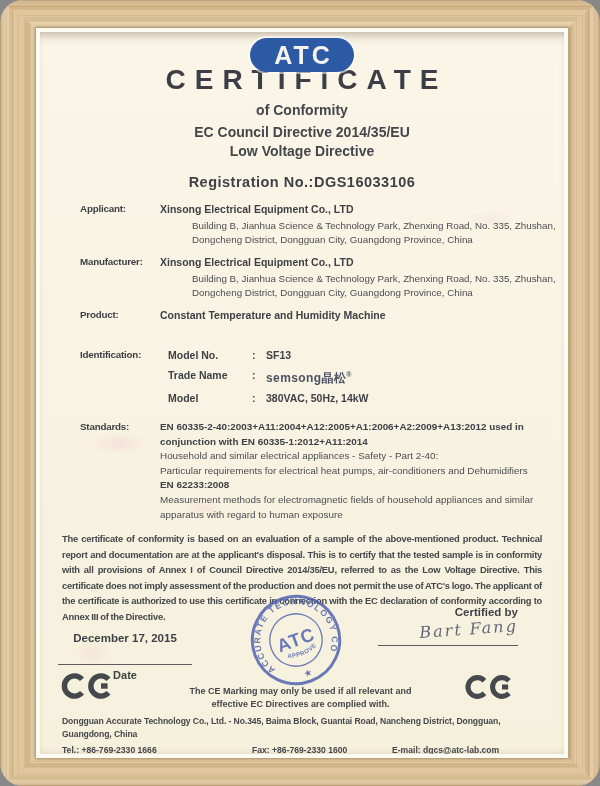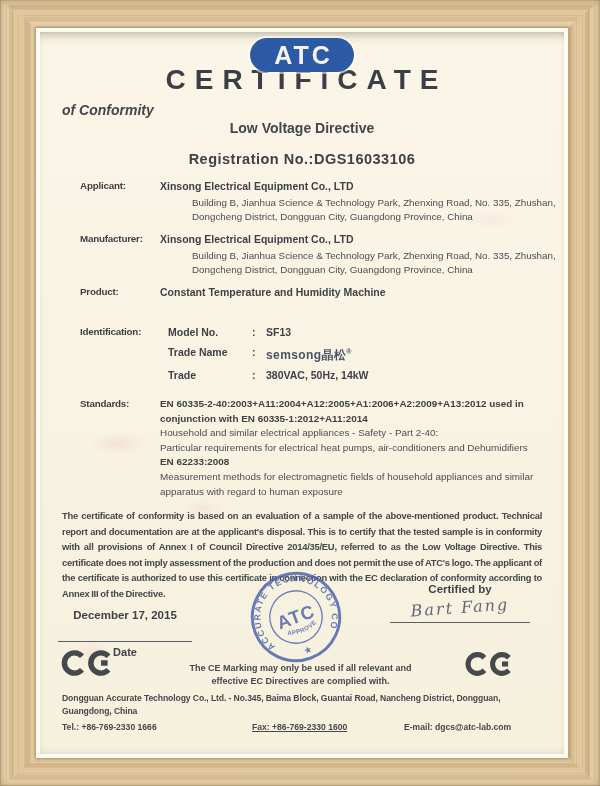--- a/index.html
+++ b/index.html
@@ -2,20 +2,21 @@
 <html><head>
 <meta charset="utf-8">
 <style>
   html,body{margin:0;padding:0;background:#888;}
   .frame{
     position:relative;width:600px;height:786px;overflow:hidden;
     font-family:"Liberation Sans",sans-serif;
     background:
       repeating-linear-gradient(90deg, rgba(150,110,60,.14) 0 1px, transparent 1px 6px),
       repeating-linear-gradient(90deg, #e7d1ab 0 9px, #d8bc92 9px 14px, #e1c79e 14px 25px, #d2b589 25px 30px, #e4cca5 30px 40px);
+    border-radius: 23px;
   }
   .grain-top,.grain-bottom{
     position:absolute;left:0;right:0;height:28px;
     background:
       repeating-linear-gradient(0deg, rgba(150,110,60,.14) 0 1px, transparent 1px 6px),
       repeating-linear-gradient(0deg, #e7d1ab 0 7px, #d8bc92 7px 11px, #e1c79e 11px 19px, #d2b589 19px 23px, #e4cca5 23px 31px);
   }
   .grain-top{top:0;clip-path:polygon(0 0,100% 0,calc(100% - 32px) 100%,36px 100%);}
   .grain-bottom{bottom:0;clip-path:polygon(36px 0,calc(100% - 32px) 0,100% 100%,0 100%);}
   .frame-shade{position:absolute;inset:0;pointer-events:none;z-index:3;
@@ -32,21 +33,21 @@
     border:4px solid #fdfcf3;
     box-shadow:0 0 3px 1px rgba(110,85,50,.55), inset 0 9px 12px -8px rgba(95,80,55,.5), inset 0 -5px 9px -7px rgba(95,80,55,.3);
     padding:6px 22px 0 22px;overflow:hidden;color:#45484d;
   }
   
   .logo-pill{width:104px;height:34px;border-radius:17px;background:#2d5aa4;margin:0 auto;
     display:flex;align-items:center;justify-content:center;position:relative;z-index:2;
     box-shadow:0 0 0 2px rgba(255,255,255,.55);}
   .logo-pill span{color:#f6f4ee;font-weight:bold;font-size:25px;letter-spacing:3px;text-indent:3px;}
   .title{margin-top:-7px;text-align:center;font-weight:bold;font-size:28px;letter-spacing:9px;text-indent:9px;color:#3b3e44;position:relative;z-index:1;line-height:30px;}
-  .subtitle{margin-top:6px;font-weight:bold;font-size:14px;line-height:18px;color:#43464c;font-style:italic;}
+  .subtitle{margin-top:6px;text-align:center;font-weight:bold;font-size:14px;line-height:18px;color:#43464c;}
   .directive{text-align:center;font-weight:bold;font-size:14px;line-height:19px;color:#43464c;}
   .directive.first{margin-top:4px;}
   .registration{margin-top:11px;text-align:center;font-weight:bold;font-size:14.5px;letter-spacing:.5px;line-height:20px;color:#3e4147;}
   
   .info-table{margin:10px 0 0 18px;}
   .row{display:grid;grid-template-columns:80px 1fr;margin-bottom:9px;}
   .label{font-weight:bold;font-size:9.8px;letter-spacing:-.2px;white-space:nowrap;color:#3c3f45;padding-top:1px;}
   .name{font-weight:bold;font-size:10.5px;line-height:14px;color:#3e4147;}
   .addr{font-size:9.8px;line-height:13.5px;color:#4a4d53;white-space:nowrap;padding-left:32px;}
   .addr.gap{margin-top:3px;}
@@ -57,53 +58,54 @@
   .ival{font-weight:bold;font-size:10.5px;color:#3e4147;}
   .brand{font-size:12px;letter-spacing:.4px;color:#4d5164;font-weight:bold;}
   .brand sup{font-size:7px;}
   .std-line{font-size:9.9px;line-height:14.6px;white-space:nowrap;color:#4a4d53;}
   .std-line.b{font-weight:bold;color:#3e4147;}
   
   .declaration{margin-top:6px;text-align:justify;font-weight:bold;font-size:9.4px;letter-spacing:-.25px;word-spacing:-.5px;line-height:15.5px;color:#44474c;}
   
   .bottom{position:relative;height:150px;margin-top:2px;}
   .stamp{position:absolute;left:186px;top:-34px;transform:rotate(-20deg);opacity:.82;z-index:2;}
-  .certified-block{position:absolute;top:-20px;right:12px;width:140px;text-align:center;}
+  .certified-block{position:absolute;top:-20px;right:24px;width:140px;text-align:right;}
   .cert-label{font-weight:bold;font-size:11.5px;color:#3e4147;}
   .signature{font-family:"DejaVu Serif",serif;font-style:italic;font-size:16px;letter-spacing:2px;color:#626879;transform:rotate(-4deg);margin-top:3px;height:22px;}
   .sig-line{border-bottom:1.5px solid #595c62;margin-top:2px;}
   .date-block{position:absolute;top:6px;left:-4px;width:134px;text-align:center;}
   .date-value{font-weight:bold;font-size:11.5px;color:#3e4147;border-bottom:1.5px solid #595c62;padding-bottom:20px;}
   .date-label{font-weight:bold;font-size:11px;color:#3e4147;margin-top:4px;}
   .ce{position:absolute;top:46px;}
   .ce-left{left:-2px;}
   .ce-right{right:28px;top:48px;}
   .ce path, .ce line{stroke:#45484d;fill:none;}
   .ce-note{position:absolute;top:59px;left:70px;right:73px;text-align:center;font-weight:bold;font-size:9px;line-height:13px;color:#44474c;}
   .footer-address{position:absolute;top:89px;left:0;right:0;font-weight:bold;font-size:8.6px;letter-spacing:-.1px;line-height:12.5px;white-space:nowrap;color:#44474c;}
   .contacts{position:absolute;top:119px;left:0;right:0;display:flex;font-weight:bold;font-size:8.6px;color:#44474c;}
   .contacts .tel{width:190px;}
-  .contacts .fax{width:152px;text-decoration:underline;}
+  .contacts .fax{width:140px;text-decoration:underline;}
   .stamp text{fill:#4b5fae;font-family:"Liberation Sans",sans-serif;}
 </style>
 </head>
 <body>
 
 <div class="frame">
   <div class="grain-top"></div>
   <div class="grain-bottom"></div>
   <div class="frame-shade"></div>
 
   <div class="paper">
 
     <div class="logo-pill">
       <span>ATC</span>
     </div>
     <div class="title">CERTIFICATE</div>
     <div class="subtitle">of Conformity</div>
+    <div class="directive first">EC Council Directive 2014/35/EU</div>
     <div class="directive">Low Voltage Directive</div>
     <div class="registration">Registration No.:DGS16033106</div>
 
     <div class="info-table">
 
       <div class="row">
         <div class="label">Applicant:</div>
         <div>
           <div class="name">Xinsong Electrical Equipment Co., LTD</div>
           <div class="addr gap">Building B, Jianhua Science &amp; Technology Park, Zhenxing Road, No. 335, Zhushan,</div>
@@ -132,21 +134,21 @@
             <span class="iname">Model No.</span>
             <span class="icolon">:</span>
             <span class="ival">SF13</span>
           </div>
           <div class="ident-row">
             <span class="iname">Trade Name</span>
             <span class="icolon">:</span>
             <span class="ival brand"><span>semsong晶松</span><sup>®</sup></span>
           </div>
           <div class="ident-row">
-            <span class="iname">Trade</span>
+            <span class="iname">Model</span>
             <span class="icolon">:</span>
             <span class="ival">380VAC, 50Hz, 14kW</span>
           </div>
         </div>
       </div>
 
       <div class="row">
         <div class="label">Standards:</div>
         <div>
           <div class="std-line b">EN 60335-2-40:2003+A11:2004+A12:2005+A1:2006+A2:2009+A13:2012 used in</div>

